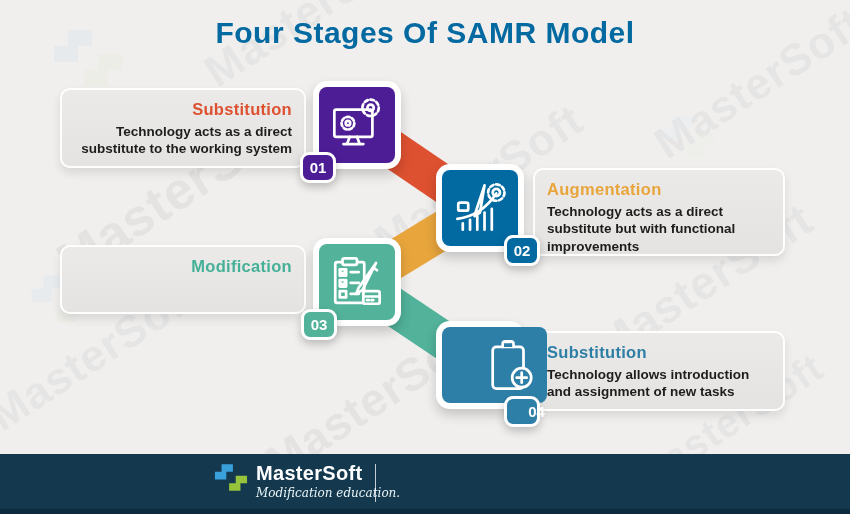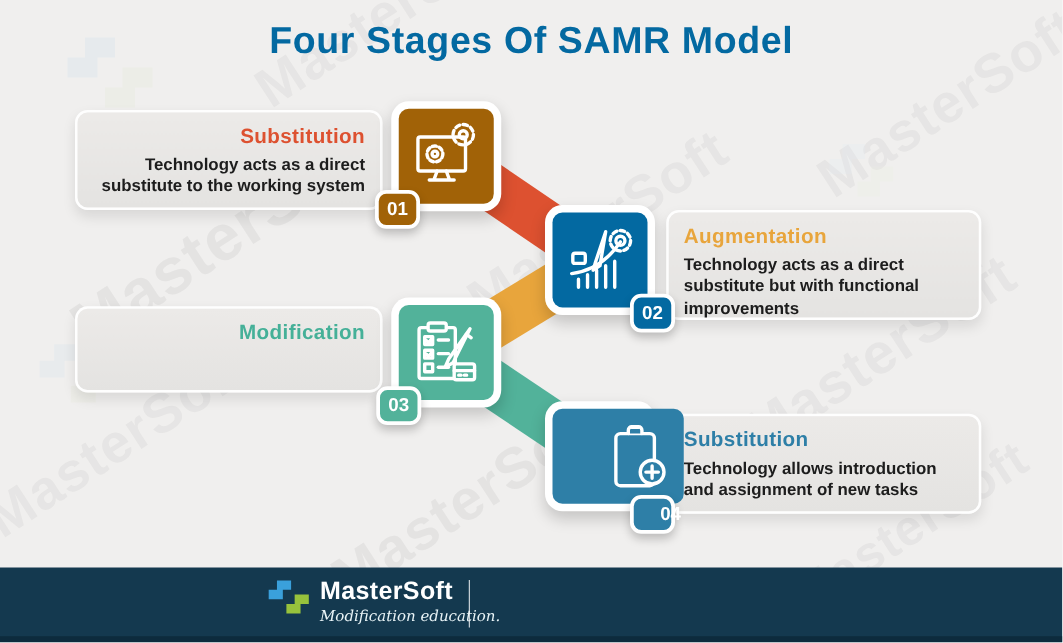--- a/index.html
+++ b/index.html
@@ -41,21 +41,21 @@
   
   .tile{
     position:absolute;z-index:2;width:88px;height:88px;box-sizing:border-box;
     background:#ffffff;border-radius:14px;padding:6px;
     box-shadow:0 6px 12px rgba(0,0,0,0.18);
   }
   .tile .fill{
     width:100%;height:100%;border-radius:8px;
     display:flex;align-items:center;justify-content:center;
   }
-  .bg1{background:#a16207;} .bg2{background:#0369a1;}
+  .bg1{background:#4c1d95;} .bg2{background:#0369a1;}
   .bg3{background:#52b29a;} .bg4{background:#2e7fa7;padding-left:29px;}
   
   .badge{
     position:absolute;z-index:3;width:36px;height:31px;box-sizing:border-box;
     border:3px solid #ffffff;border-radius:9px;
     display:flex;align-items:center;justify-content:center;
     color:#fff;font-weight:800;font-size:15px;
     box-shadow:0 4px 8px rgba(0,0,0,0.22);
   }
   

